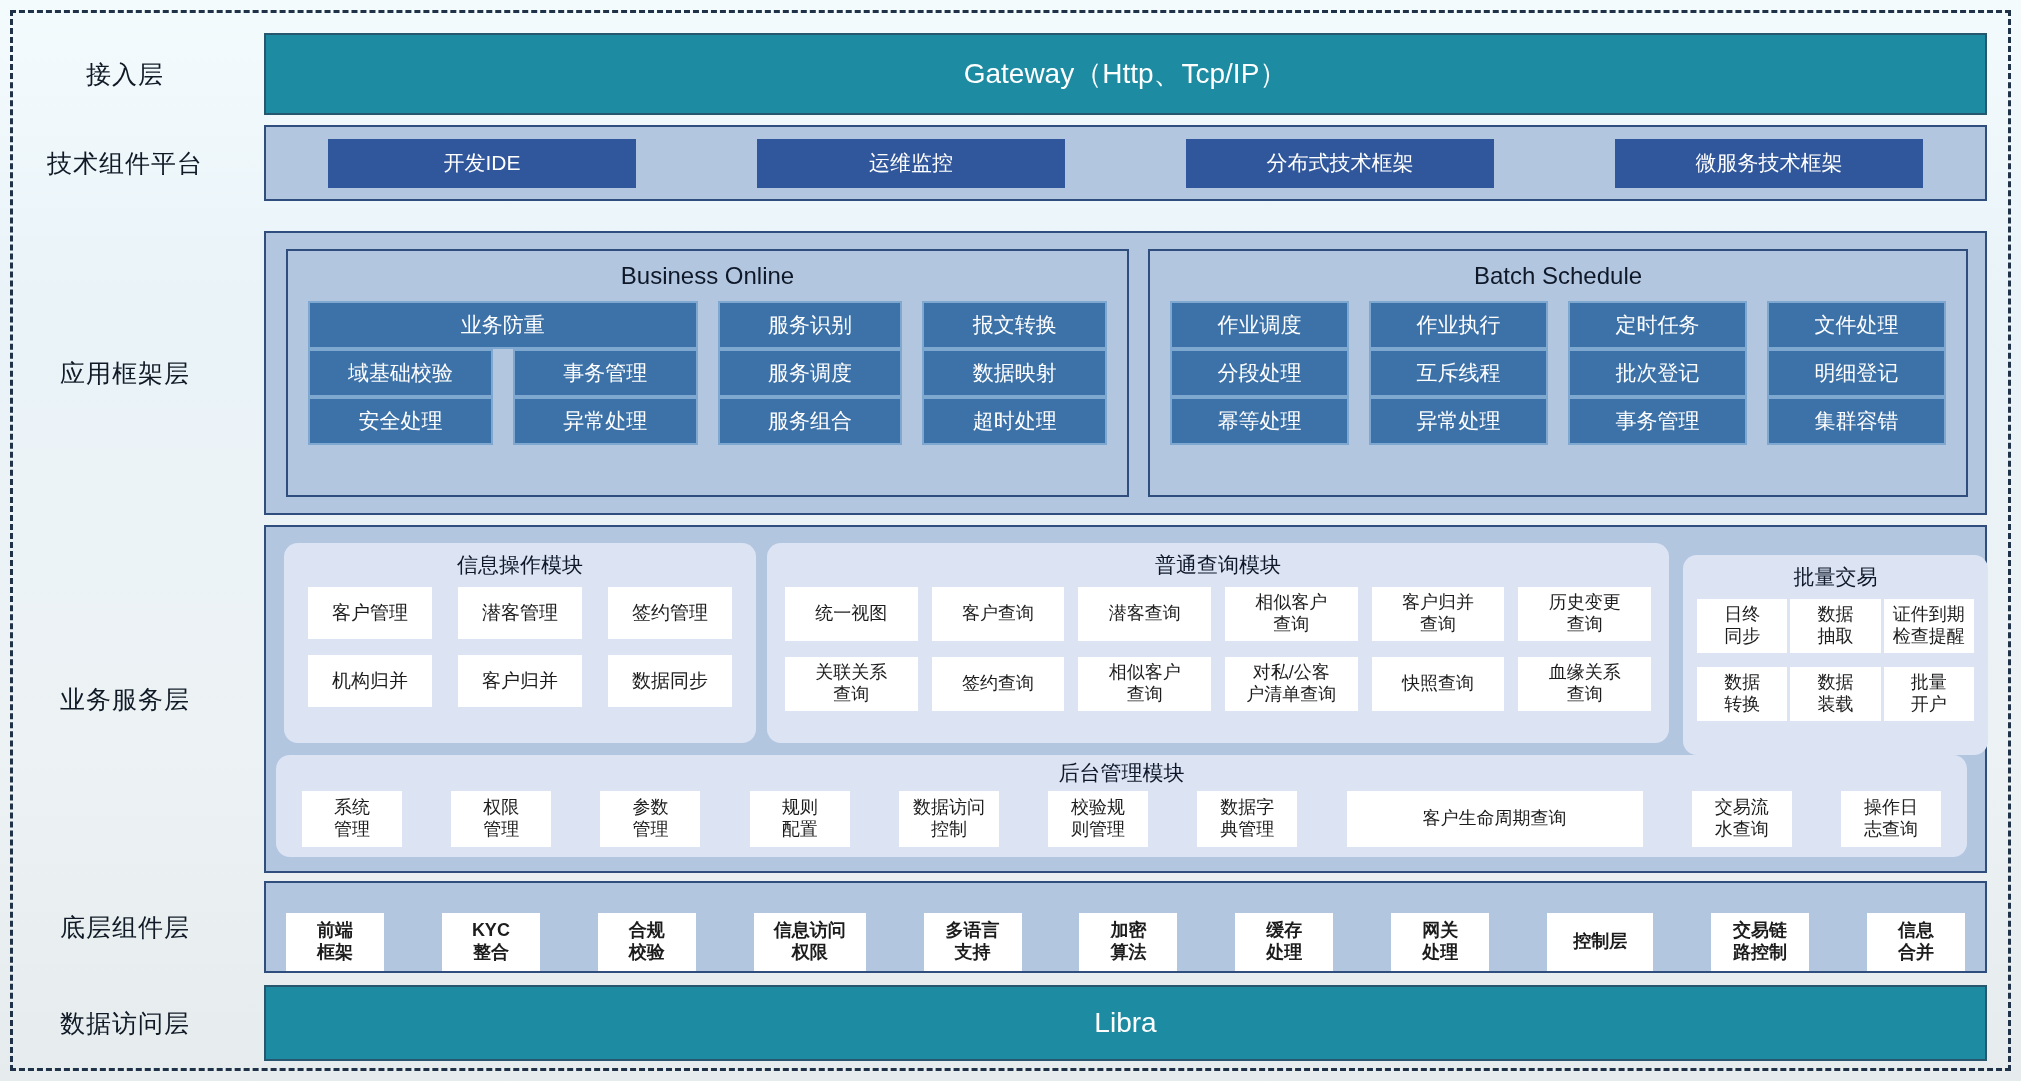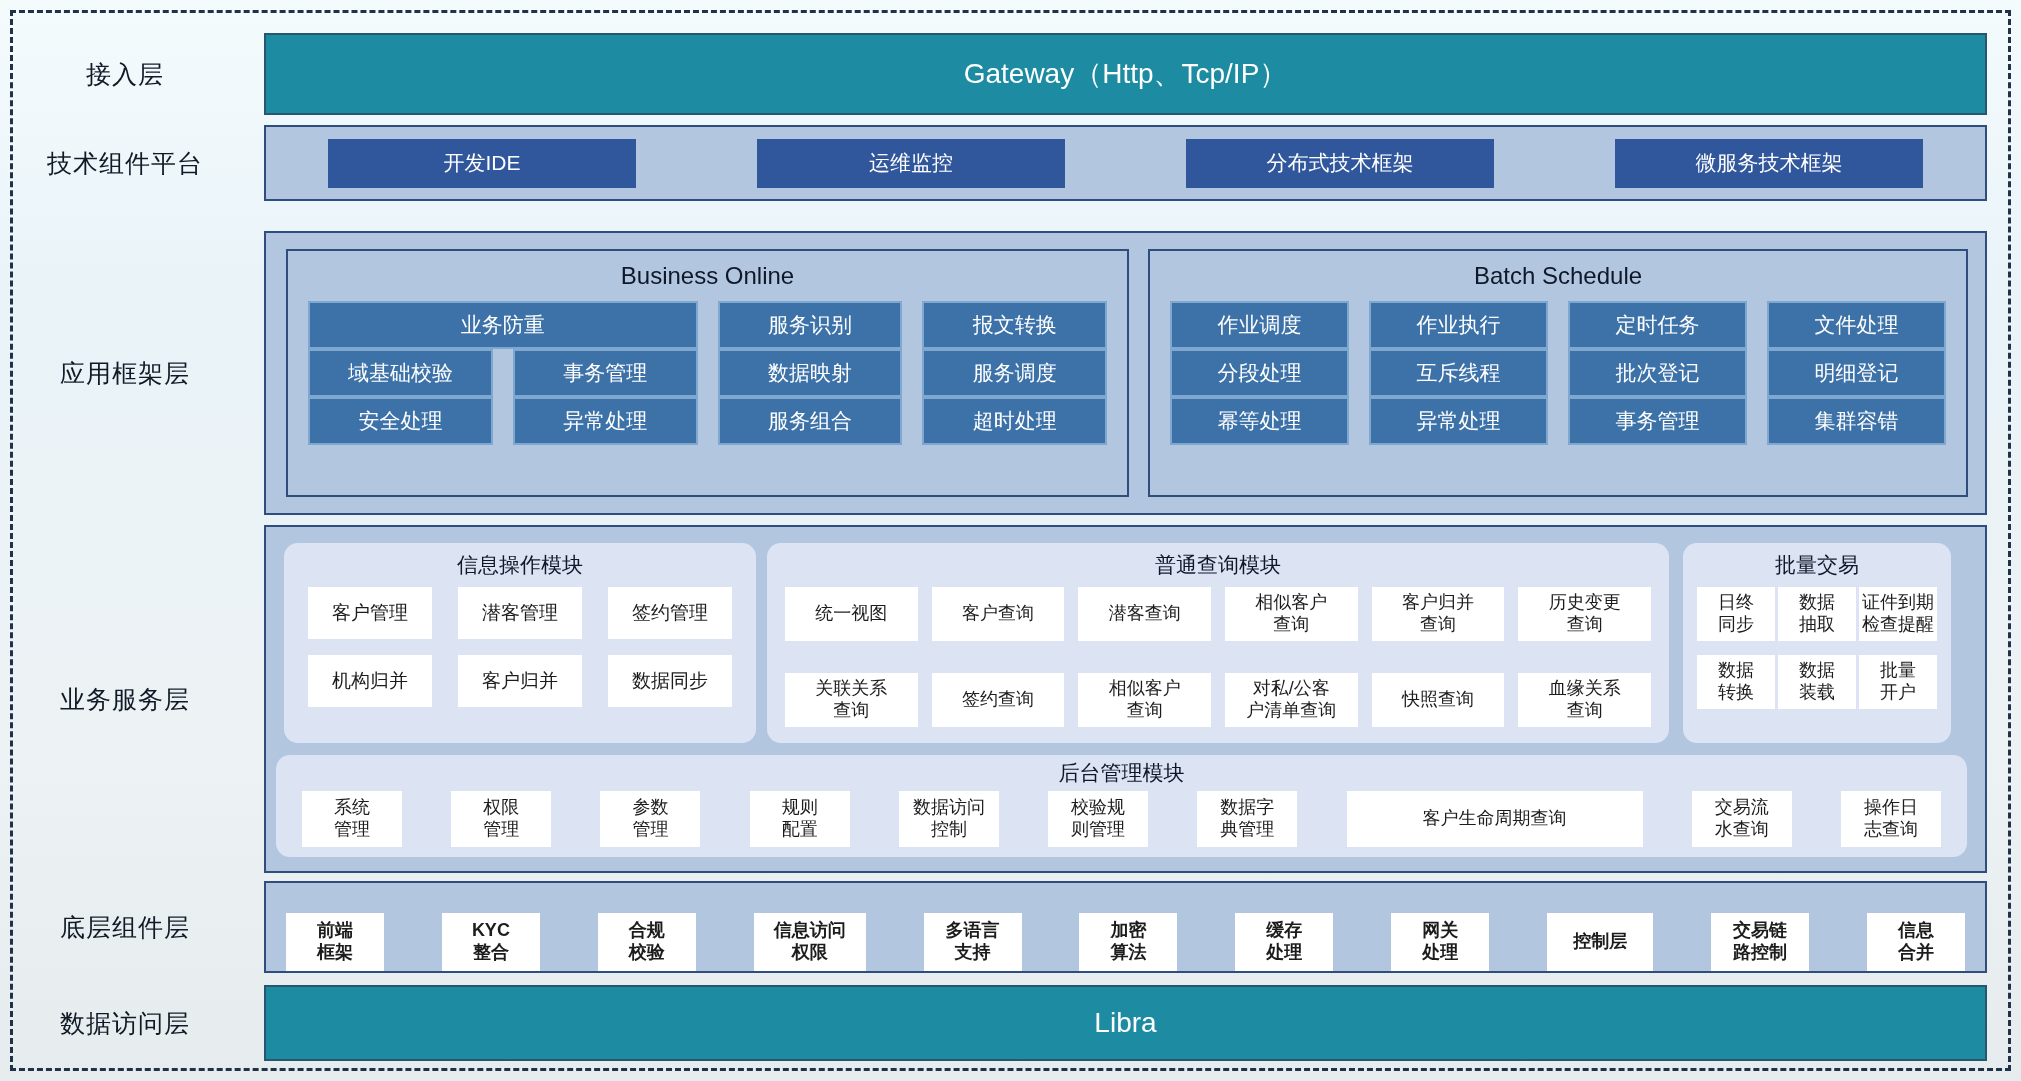--- a/index.html
+++ b/index.html
@@ -22,21 +22,21 @@
   .stitle{height:50px;display:flex;align-items:center;justify-content:center;
     font-size:24px;color:#0e1828;}
   .grid4{display:grid;grid-template-columns:repeat(4,1fr);gap:0 20px;padding:0 20px 14px;}
   .sbtn{height:48px;background:#3d72a9;border:2px solid #7fa8d0;box-sizing:border-box;
     color:#ffffff;display:flex;align-items:center;justify-content:center;font-size:21px;}
   .span2{grid-column:1/3;}
   .card{position:absolute;background:#dce4f4;border-radius:14px;}
   .mtitle{height:44px;display:flex;align-items:center;justify-content:center;
     font-size:21px;color:#0e1828;}
   .grid3{display:grid;grid-template-columns:repeat(3,1fr);gap:16px 26px;padding:0 24px 18px;}
-  .grid6{display:grid;grid-template-columns:repeat(6,1fr);gap:32px 14px;padding:0 18px 18px;}
+  .grid6{display:grid;grid-template-columns:repeat(6,1fr);gap:16px 14px;padding:0 18px 18px;}
   .grid3s{display:grid;grid-template-columns:repeat(3,1fr);gap:14px 3px;padding:0 14px 16px;}
   .wbtn{background:#ffffff;color:#1c1c1c;display:flex;align-items:center;justify-content:center;
     font-size:19px;white-space:pre-line;text-align:center;line-height:1.22;height:52px;}
   .q .wbtn{height:54px;font-size:18px;}
   .t .wbtn{height:54px;font-size:18px;}
   .admin-row{display:flex;justify-content:space-between;align-items:center;padding:0 26px;}
   .abtn{width:100px;height:56px;font-size:18px;}
   .awide{width:296px;}
   .base-row{height:100%;display:flex;align-items:flex-end;justify-content:space-between;padding:0 20px;font-weight:bold;}
   .bbtn{width:98px;height:58px;font-size:18px;}
@@ -76,22 +76,22 @@
       <div class="panel">
 
         <div class="subpanel" style="left:20px;width:843px">
           <div class="stitle">Business Online</div>
           <div class="grid4">
             <div class="sbtn span2">业务防重</div>
             <div class="sbtn">服务识别</div>
             <div class="sbtn">报文转换</div>
             <div class="sbtn">域基础校验</div>
             <div class="sbtn">事务管理</div>
+            <div class="sbtn">服务调度</div>
             <div class="sbtn">数据映射</div>
-            <div class="sbtn">服务调度</div>
             <div class="sbtn">安全处理</div>
             <div class="sbtn">异常处理</div>
             <div class="sbtn">服务组合</div>
             <div class="sbtn">超时处理</div>
           </div>
         </div>
 
         <div class="subpanel" style="left:882px;width:820px">
           <div class="stitle">Batch Schedule</div>
           <div class="grid4">
@@ -149,21 +149,21 @@
             <div class="wbtn">相似客户
 查询</div>
             <div class="wbtn">对私/公客
 户清单查询</div>
             <div class="wbtn">快照查询</div>
             <div class="wbtn">血缘关系
 查询</div>
           </div>
         </div>
 
-        <div class="card t" style="left:1417px;top:16px;width:268px;height:200px">
+        <div class="card t" style="left:1417px;top:28px;width:305px;height:200px">
           <div class="mtitle">批量交易</div>
           <div class="grid3s">
             <div class="wbtn">日终
 同步</div>
             <div class="wbtn">数据
 抽取</div>
             <div class="wbtn">证件到期
 检查提醒</div>
             <div class="wbtn">数据
 转换</div>

